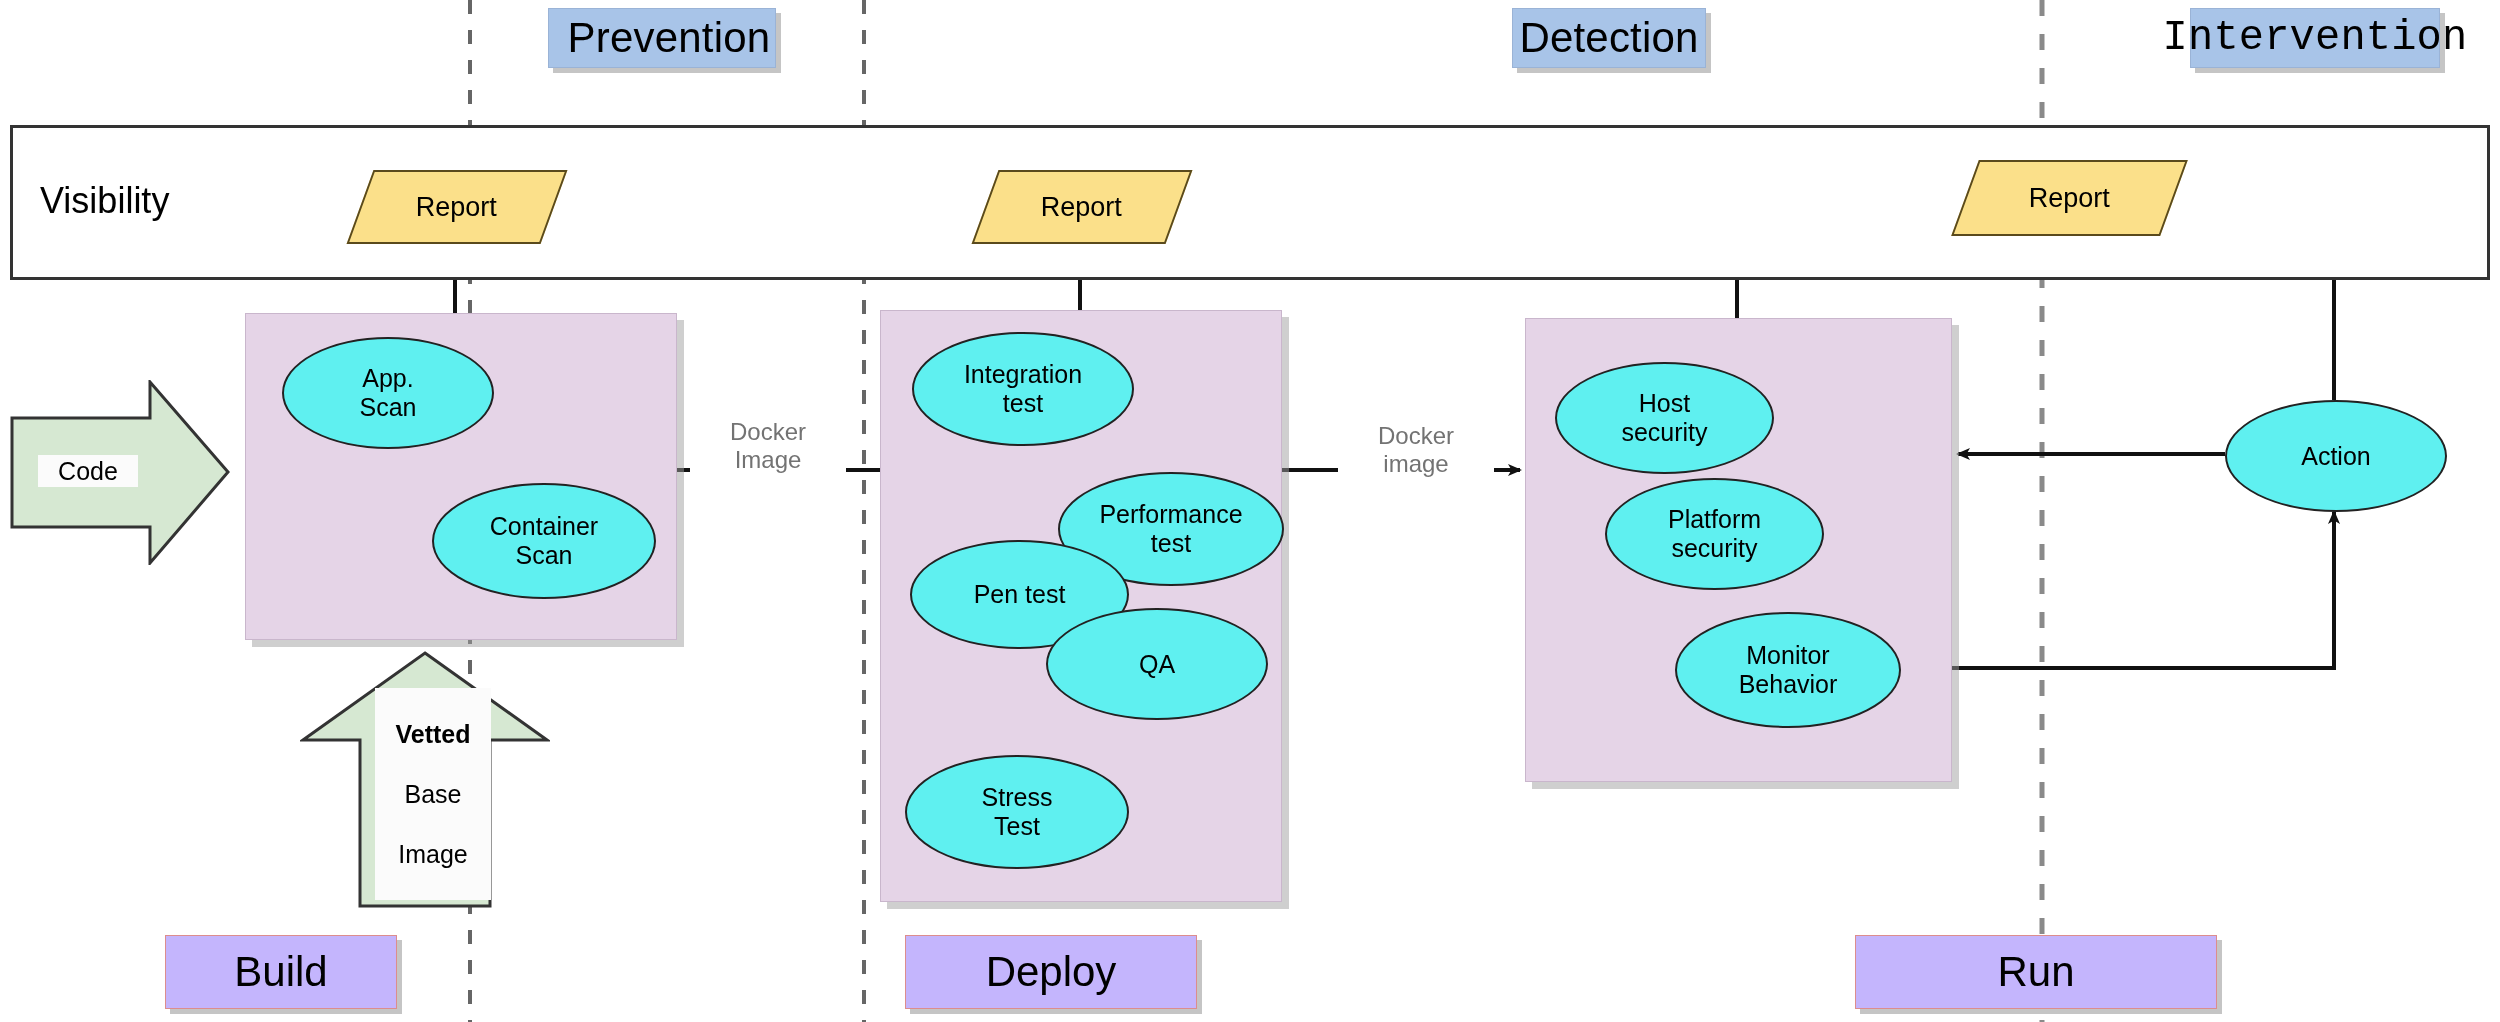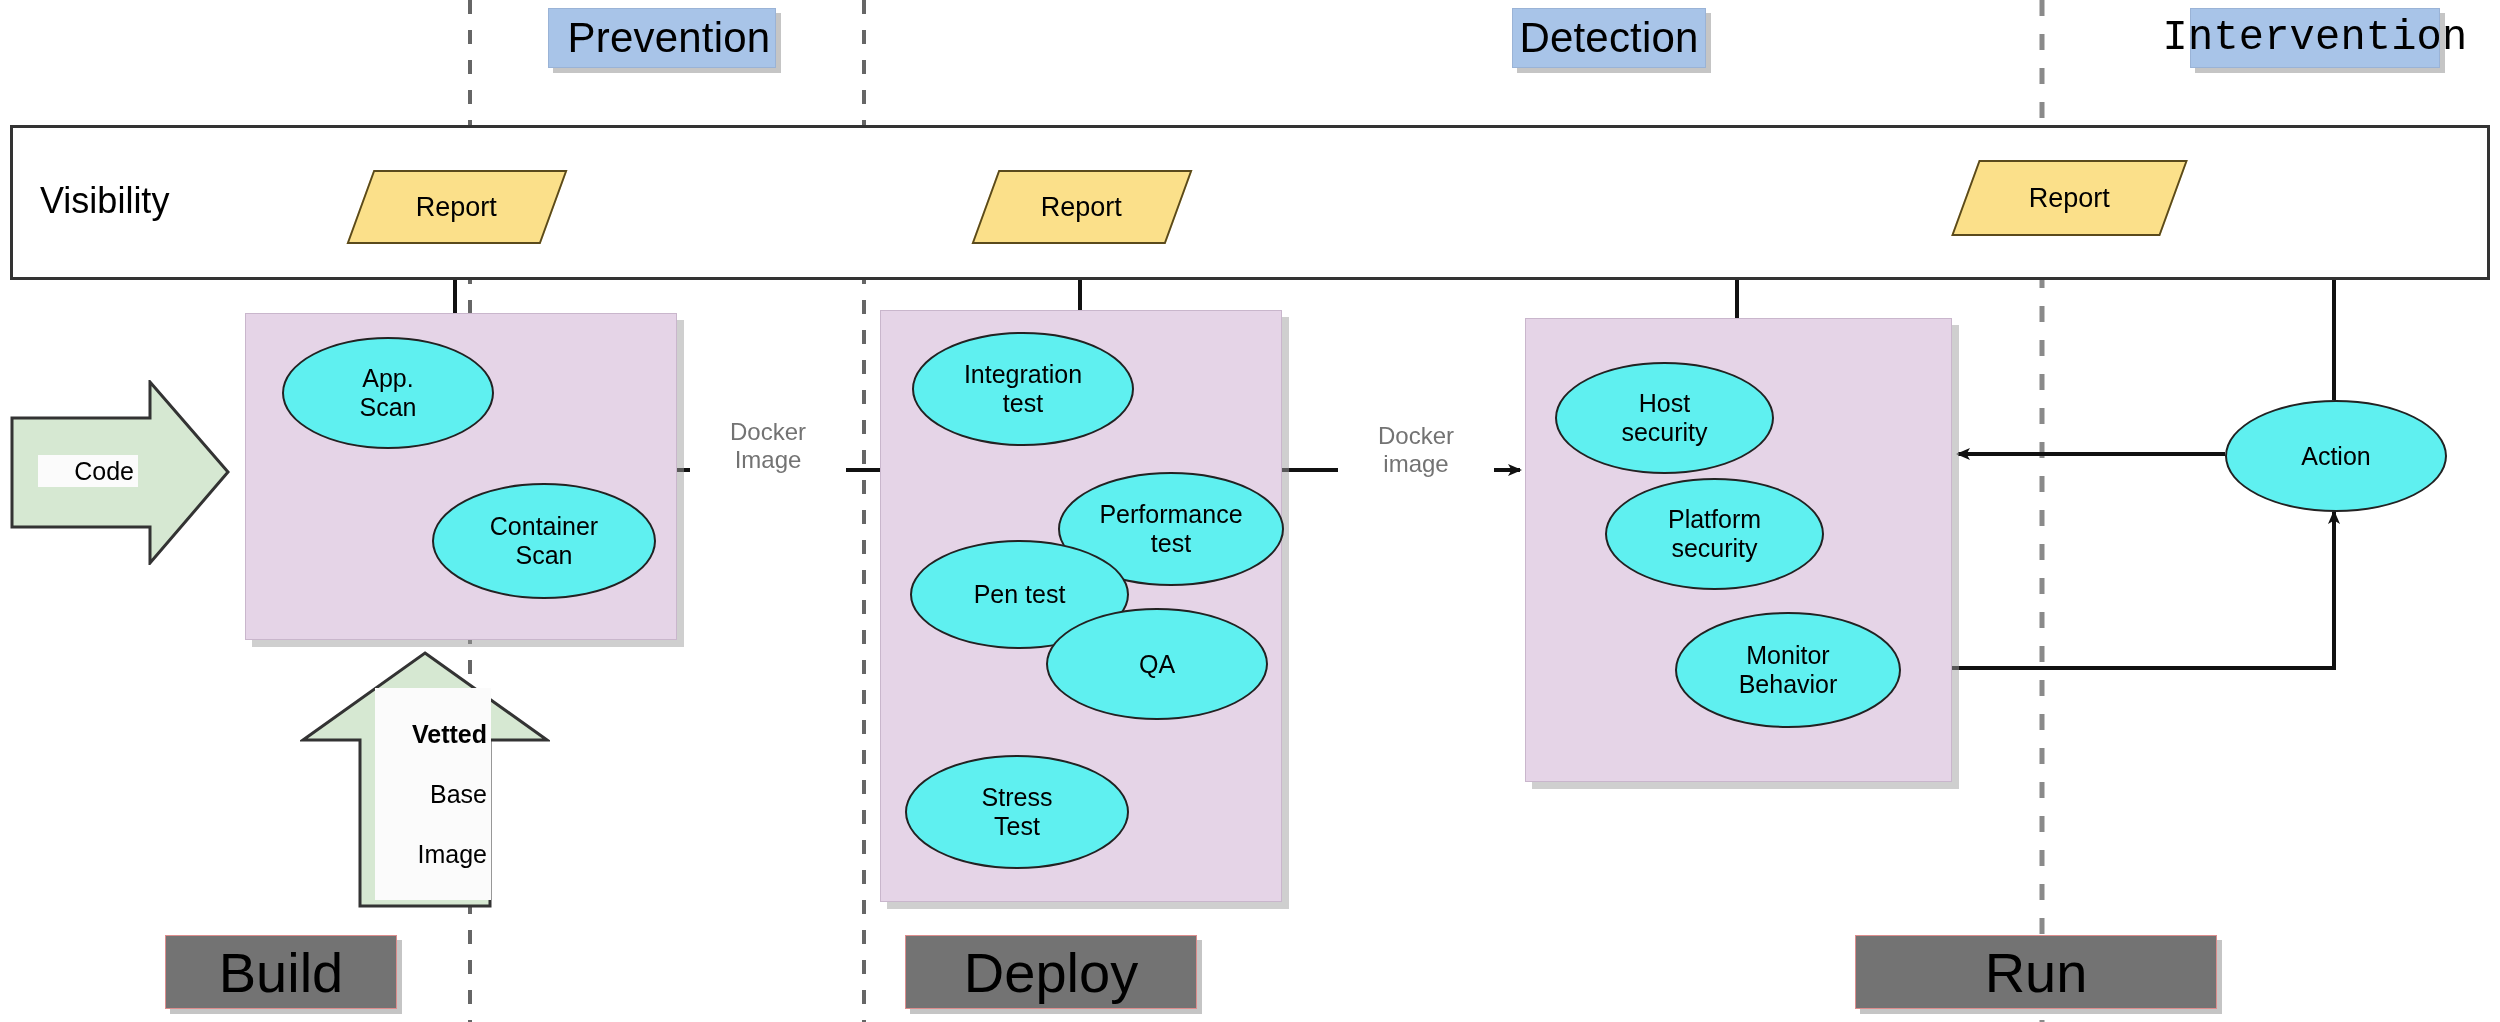--- a/index.html
+++ b/index.html
@@ -9,24 +9,24 @@
 
   
   .phase{
     position:absolute;background:#a8c4e8;border:1px solid #9ab3d6;
     box-shadow:5px 5px 0 rgba(150,150,150,.55);
     display:flex;align-items:center;justify-content:center;
     color:#000;font-size:42px;letter-spacing:.2px;
   }
   
   .stage-label{
-    position:absolute;background:#737373;border:1px solid #dd8d8d;
+    position:absolute;background:#c4b5fd;border:1px solid #dd8d8d;
     box-shadow:5px 5px 0 rgba(150,150,150,.55);
     display:flex;align-items:center;justify-content:center;
-    color:#000;font-size:56px;
+    color:#000;font-size:42px;
   }
   
   #visibility-lane{
     position:absolute;left:10px;top:125px;width:2480px;height:155px;
     border:3px solid #333;background:#ffffff;box-sizing:border-box;
   }
   #visibility-label{
     position:absolute;left:40px;top:180px;font-size:36px;color:#000;
   }
   
@@ -45,21 +45,21 @@
     position:absolute;background:#fbe08a;border:2px solid #5a4a1c;
     transform:skewX(-20deg);
     display:flex;align-items:center;justify-content:center;
   }
   .report span{transform:skewX(20deg);font-size:27px;color:#000;}
   
   .green-arrow{position:absolute;}
   .green-arrow svg{display:block;}
   .arrow-text{
     position:absolute;background:#fbfbfb;padding:1px 4px;
-    text-align:right;font-size:25px;color:#000;line-height:1.2;
+    text-align:center;font-size:25px;color:#000;line-height:1.2;
   }
   .edge-label{
     position:absolute;text-align:center;font-size:24px;color:#737373;
     line-height:1.15;background:#ffffff;padding:0 3px;
   }
   .bold{font-weight:bold;}
 </style>
 </head>
 <body>
 

